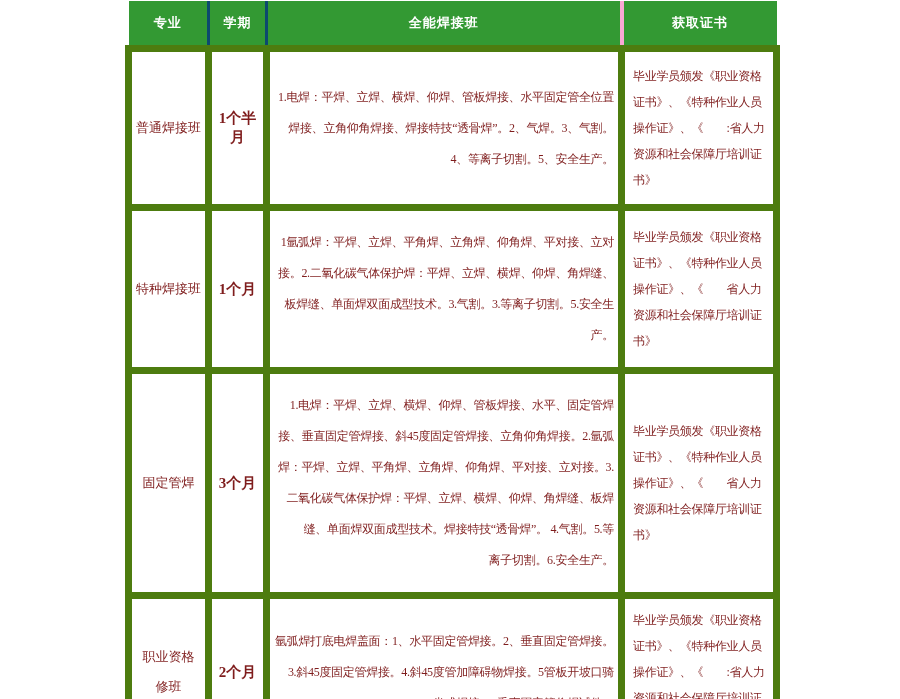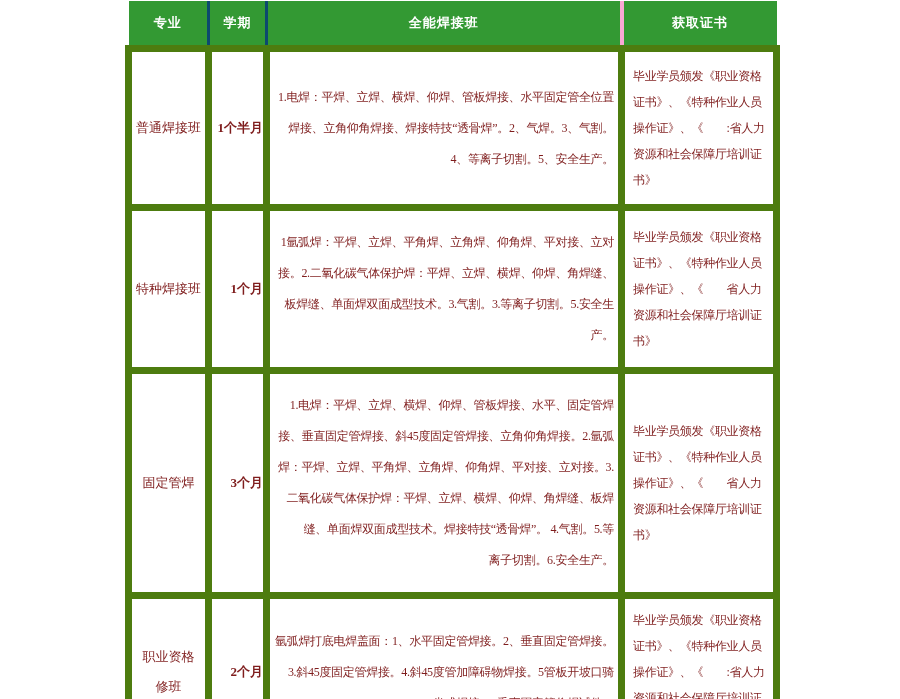--- a/index.html
+++ b/index.html
@@ -44,22 +44,22 @@
     margin-left: 44px;
   }
   td.major {
     text-align: center;
     font-size: 13px;
     line-height: 30px;
     white-space: pre-line;
     padding: 16px 2px;
   }
   td.duration {
-    text-align: right;
-    font-size: 13px;
+    text-align: center;
+    font-size: 15px;
     font-weight: bold;
   }
   td.content {
     font-size: 12px;
     line-height: 31px;
     letter-spacing: -0.3px;
     text-align: right;
     white-space: pre-line;
     padding: 16px 4px;
   }

